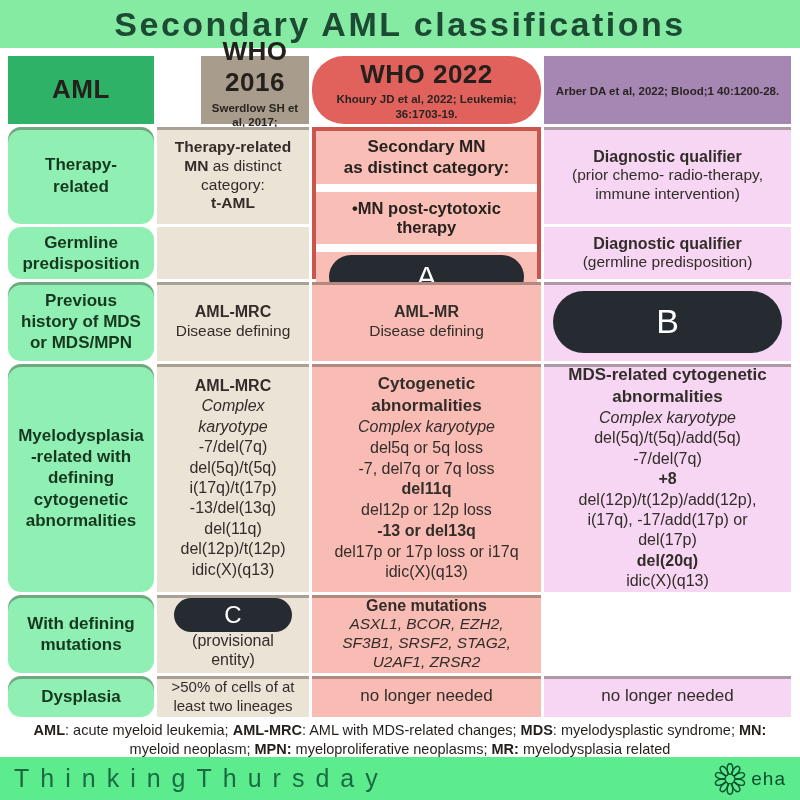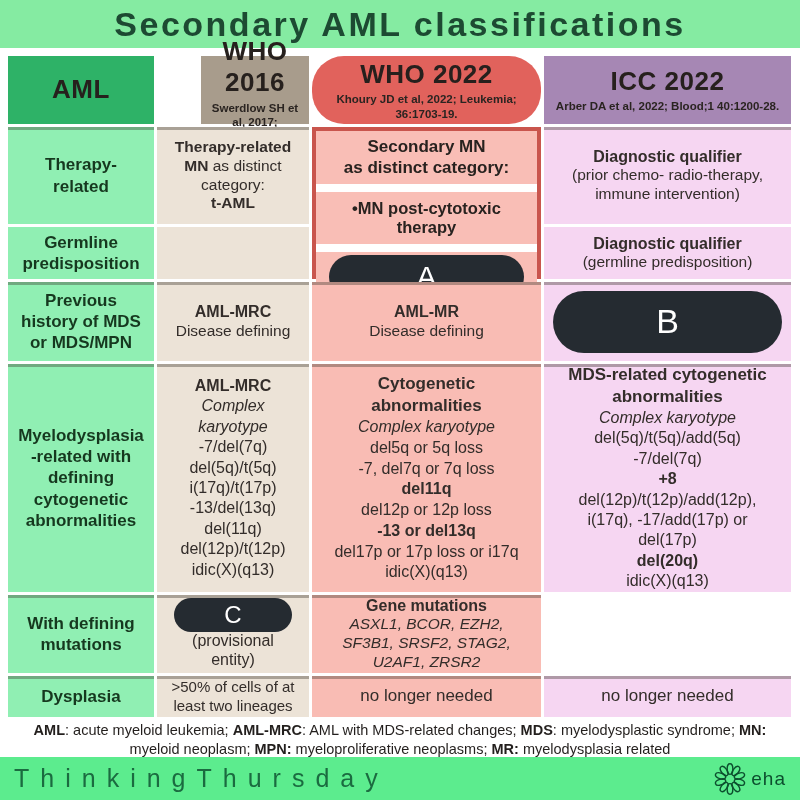--- a/index.html
+++ b/index.html
@@ -27,21 +27,21 @@
   .cell{
     display:flex;flex-direction:column;align-items:center;justify-content:center;
     text-align:center;padding:3px 5px;box-sizing:border-box;line-height:1.2;
   }
   .shade{box-shadow:inset 0 3px 0 rgba(60,55,45,.38);}
   
   .hdr-aml{background:#2eb267;}
   .hdr-who16{background:#a89c8c;}
   .hdr-who22{background:#e1625c;}
   .hdr-icc{background:#a687b4;}
-  .bg-green{background:#90efb3;}
+  .bg-green{background:#90efb3;border-radius:13px;}
   .bg-cream{background:#ece3d7;}
   .bg-salmon{background:#f9bcb4;}
   .bg-lav{background:#f6d6f2;}
   .hdr-label{font-size:26px;font-weight:600;color:#26201d;letter-spacing:.5px;}
   .hdr-ref{font-size:11.5px;font-weight:600;color:#2a2421;line-height:1.25;margin-top:2px;}
   .row-label{font-size:17px;font-weight:700;color:#16381f;line-height:1.25;}
   .b{font-weight:700;}
   .i{font-style:italic;}
   .bi{font-weight:700;font-style:italic;}
   .body-txt{font-size:15.5px;line-height:1.22;color:#332d2a;}
@@ -96,21 +96,20 @@
     <span class="hdr-label">WHO 2016</span>
     <span class="hdr-ref pre">Swerdlow SH et al, 2017;
 IARC; p. 97-120.</span>
   </div>
   <div class="cell hdr-who22" style="grid-column:3;grid-row:1;border-radius:32px;">
     <span class="hdr-label">WHO 2022</span>
     <span class="hdr-ref pre">Khoury JD et al, 2022; Leukemia;
 36:1703-19.</span>
   </div>
   <div class="cell hdr-icc" style="grid-column:4;grid-row:1;">
-    <span class="hdr-label">ICC 2022</span>
     <span class="hdr-ref pre">Arber DA et al, 2022; Blood;1 40:1200-28.</span>
   </div>
 
   <div class="cell bg-green shade" style="grid-column:1;grid-row:2;">
     <span class="row-label pre">Therapy-
 related</span>
   </div>
   <div class="cell bg-cream shade body-txt" style="grid-column:2;grid-row:2;">
     <div><span class="b">Therapy-related MN</span><span class="pre"> as distinct
 category:</span></div>

